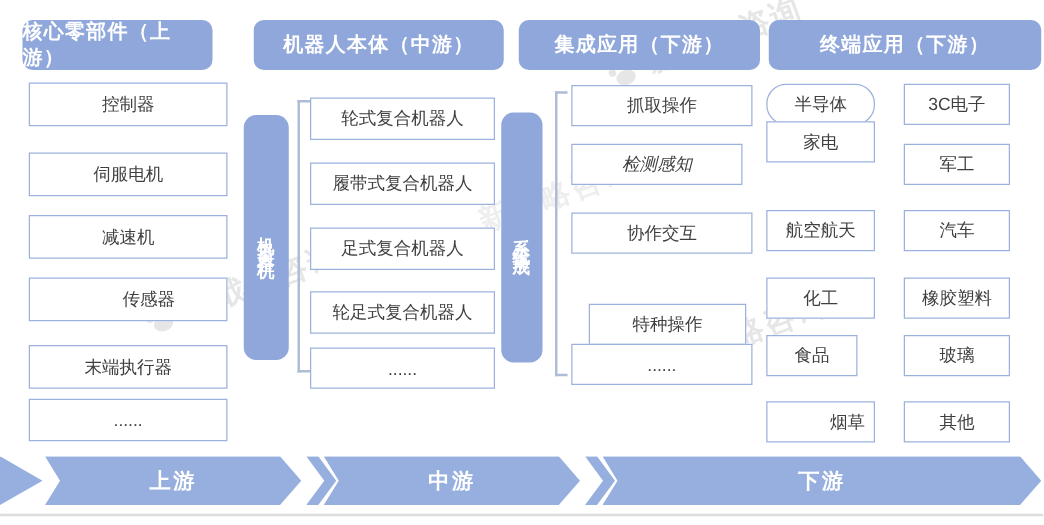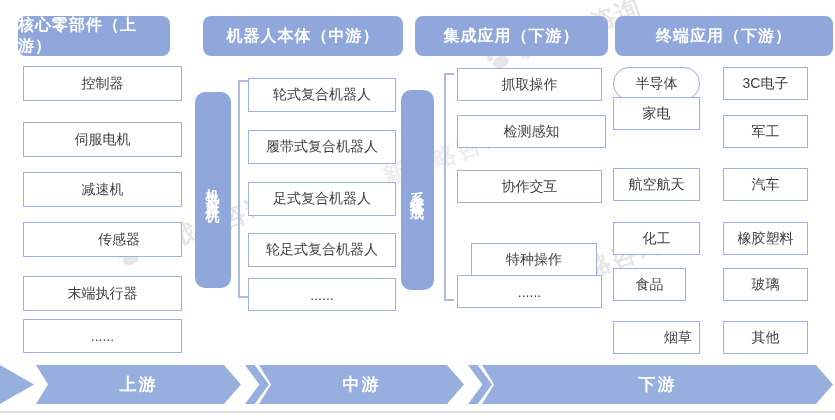--- a/index.html
+++ b/index.html
@@ -108,21 +108,21 @@
   <div class="bracket" style="left:238px;top:80px;height:218px;"></div>
   <div class="box" style="left:248px;top:78px;width:148px;height:34px;">轮式复合机器人</div>
   <div class="box" style="left:248px;top:130px;width:148px;height:34px;">履带式复合机器人</div>
   <div class="box" style="left:248px;top:182px;width:148px;height:34px;">足式复合机器人</div>
   <div class="box" style="left:248px;top:233px;width:148px;height:34px;">轮足式复合机器人</div>
   <div class="box" style="left:248px;top:278px;width:148px;height:33px;">......</div>
 
   <div class="vbar" style="left:401px;top:90px;width:33px;height:200px;">系统集成</div>
   <div class="bracket" style="left:444px;top:73px;height:228px;"></div>
   <div class="box" style="left:457px;top:68px;width:145px;height:33px;">抓取操作</div>
-  <div class="box" style="left:457px;top:115px;width:149px;height:33px;">检测感知</div>
+  <div class="box" style="left:457px;top:115px;width:137px;height:33px;font-style:italic;">检测感知</div>
   <div class="box" style="left:457px;top:170px;width:145px;height:33px;">协作交互</div>
   <div class="box" style="left:471px;top:223px;width:126px;height:33px;margin-top:20px;">特种操作</div>
   <div class="box" style="left:457px;top:275px;width:145px;height:33px;">......</div>
 
   <div class="box" style="left:613px;top:67px;width:87px;height:33px;border-radius:16px;">半导体</div>
   <div class="box" style="left:613px;top:97px;width:87px;height:33px;">家电</div>
   <div class="box" style="left:613px;top:168px;width:87px;height:33px;">航空航天</div>
   <div class="box" style="left:613px;top:222px;width:87px;height:33px;">化工</div>
   <div class="box" style="left:613px;top:268px;width:73px;height:33px;">食品</div>
   <div class="box" style="left:613px;top:321px;width:87px;height:33px;padding-left:43px;">烟草</div>

